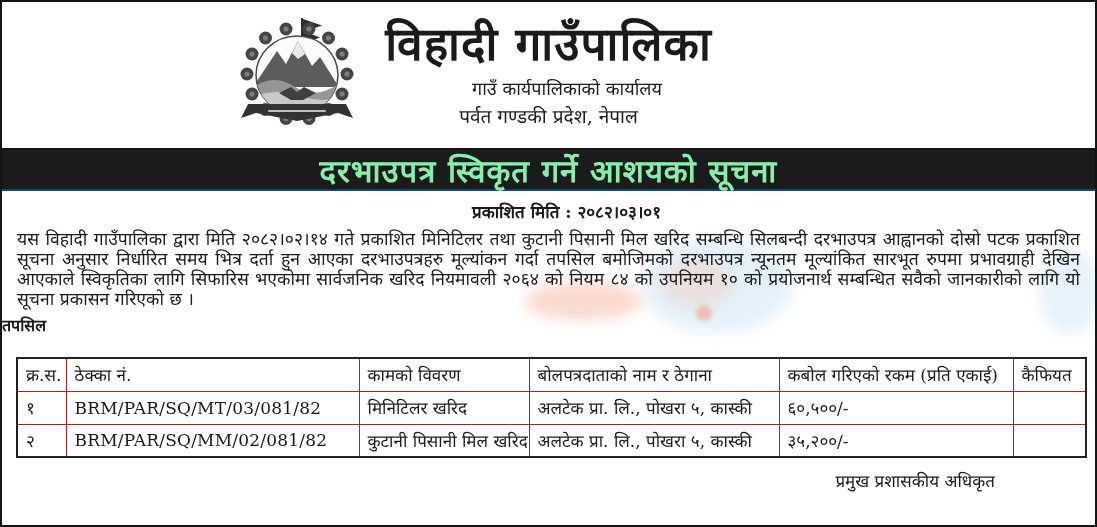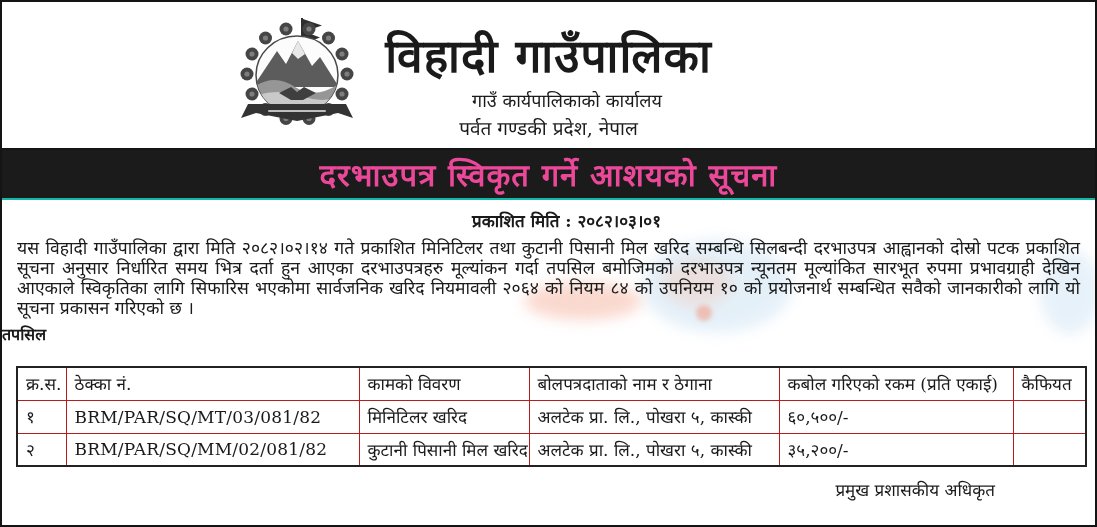--- a/index.html
+++ b/index.html
@@ -23,33 +23,33 @@
   .blob.blue2  { left:1038px; top:248px; width:60px;  height:84px; background:#cfe4f4; opacity:.5; }
   .blob.pink1  { left:522px; top:280px; width:118px; height:38px; background:#f6c0ae; opacity:.6; }
   .blob.pink2  { left:660px; top:258px; width:70px;  height:46px; background:#f6c0ae; opacity:.35; }
   .blob.pinkdot{ left:694px; top:303px; width:16px;  height:16px; background:#f2a28c; opacity:.6; filter:blur(2px); }
 
   .content { position:relative; z-index:1; }
 
   
   .doc-header { position:relative; height:146px; }
   .emblem { position:absolute; left:233px; top:15px; width:124px; height:114px; }
-  .header-text { text-align:center; padding-top:28px; }
+  .header-text { text-align:center; padding-top:16px; }
   .muni-title {
     font-family:"DejaVu Serif", serif;
     font-size:46px; font-weight:700; line-height:1.15; letter-spacing:1px;
   }
   .office-line { font-family:"DejaVu Serif", serif; font-size:18px; margin-top:5px;margin-left:37px; }
   .address-line { font-family:"DejaVu Serif", serif; font-size:19px; margin-top:3px; }
 
   
   .banner {
-    height:52px; background:#1b1b1b; color:#ec4899;
+    height:43px; background:#1b1b1b; color:#86efac;
     display:flex; align-items:center; justify-content:center;
-    border-top:2px solid #141414; border-bottom:2px solid #14b8a6;
+    border-top:2px solid #141414; border-bottom:2px solid #0c4a6e;
   }
   .banner span { font-family:"DejaVu Serif", serif; font-size:31px; font-weight:700; letter-spacing:1px; }
 
   
   .pub-date {
     text-align:center; margin-top:9px;
     font-family:"DejaVu Serif", serif; font-size:17px; font-weight:600;margin-left:36px;
   }
   .body-text {
     margin:6px 15px 0 15px;

